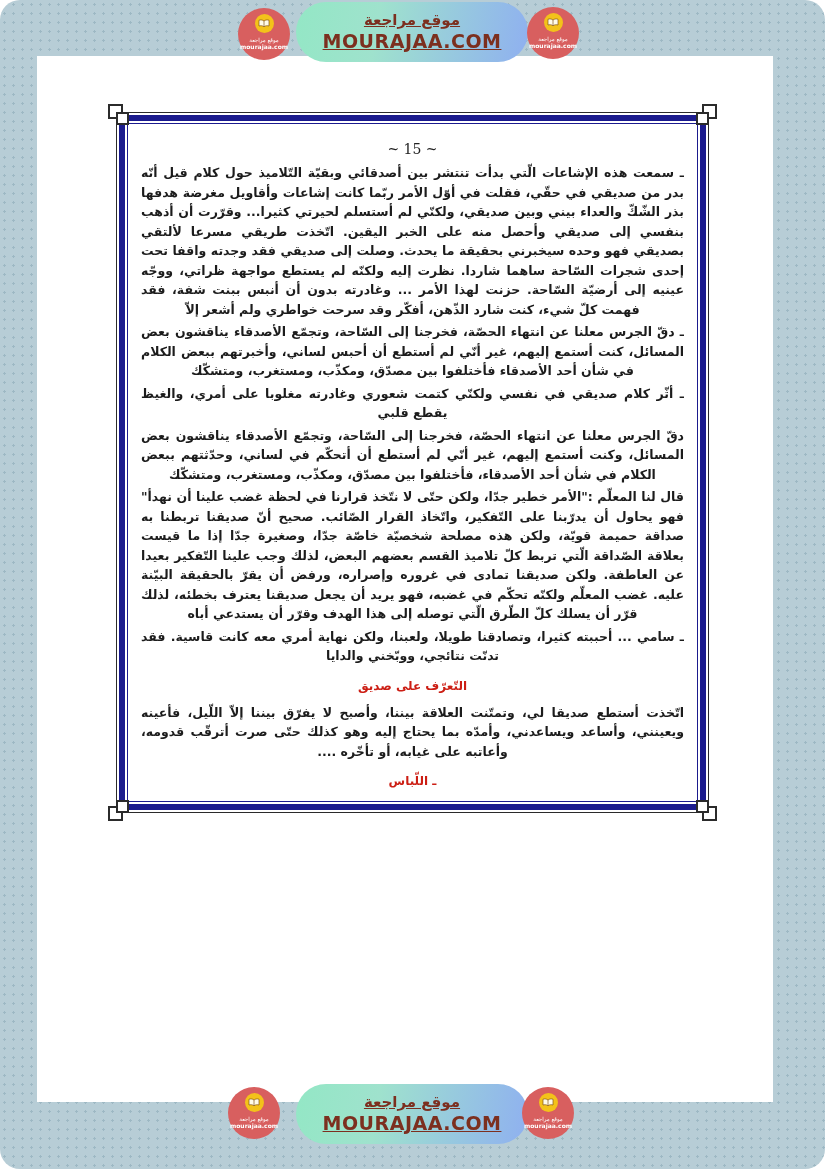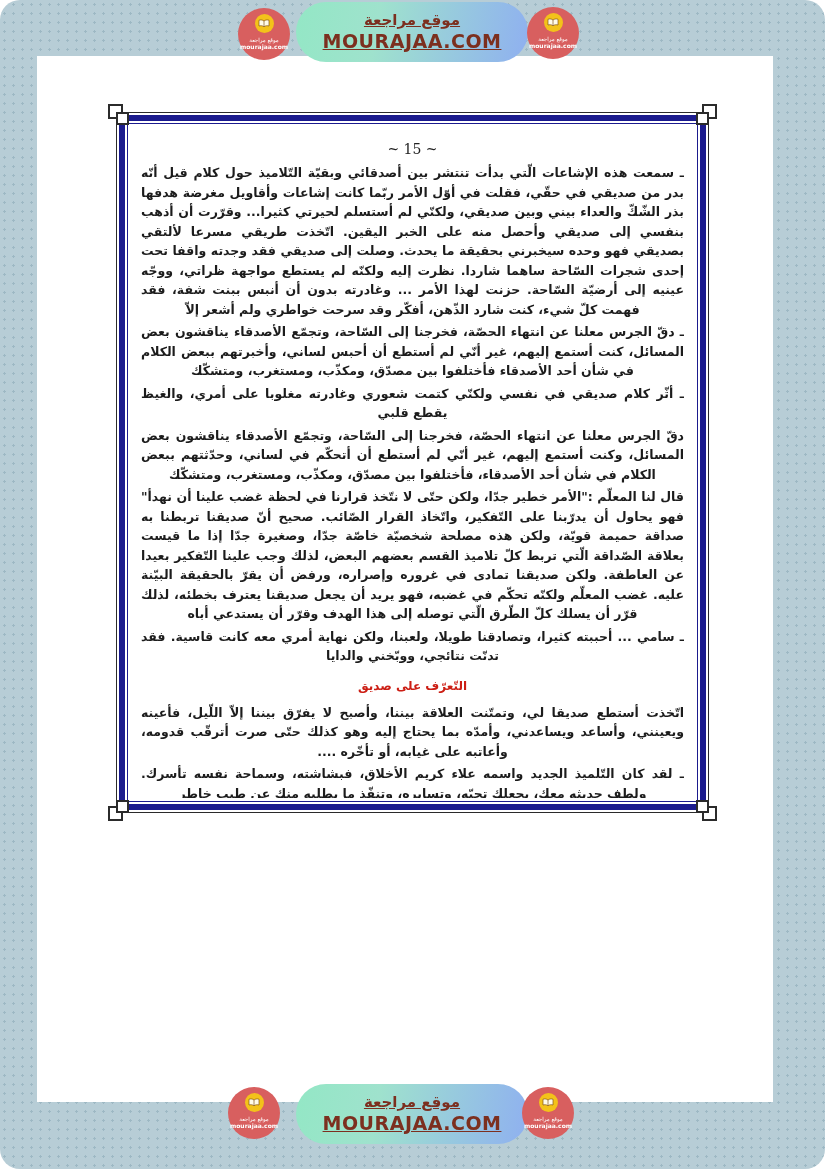--- a/index.html
+++ b/index.html
@@ -138,21 +138,20 @@
       <div class="page-number">~ 15 ~</div>
 
       <p class="para">ـ سمعت هذه الإشاعات الّتي بدأت تنتشر بين أصدقائي وبقيّة التّلاميذ حول كلام قيل أنّه بدر من صديقي في حقّي، فقلت في أوّل الأمر ربّما كانت إشاعات وأقاويل مغرضة هدفها بذر الشّكّ والعداء بيني وبين صديقي، ولكنّي لم أستسلم لحيرتي كثيرا... وقرّرت أن أذهب بنفسي إلى صديقي وأحصل منه على الخبر اليقين. اتّخذت طريقي مسرعا لألتقي بصديقي فهو وحده سيخبرني بحقيقة ما يحدث. وصلت إلى صديقي فقد وجدته واقفا تحت إحدى شجرات السّاحة ساهما شاردا. نظرت إليه ولكنّه لم يستطع مواجهة ظراتي، ووجّه عينيه إلى أرضيّة السّاحة. حزنت لهذا الأمر ... وغادرته بدون أن أنبس ببنت شفة، فقد فهمت كلّ شيء، كنت شارد الذّهن، أفكّر وقد سرحت خواطري ولم أشعر إلاّ</p>
       <p class="para">ـ دقّ الجرس معلنا عن انتهاء الحصّة، فخرجنا إلى السّاحة، وتجمّع الأصدقاء يناقشون بعض المسائل، كنت أستمع إليهم، غير أنّي لم أستطع أن أحبس لساني، وأخبرتهم ببعض الكلام في شأن أحد الأصدقاء فأختلفوا بين مصدّق، ومكذّب، ومستغرب، ومتشكّك</p>
       <p class="para">ـ أثّر كلام صديقي في نفسي ولكنّي كتمت شعوري وغادرته مغلوبا على أمري، والغيظ يقطع قلبي</p>
       <p class="para">دقّ الجرس معلنا عن انتهاء الحصّة، فخرجنا إلى السّاحة، وتجمّع الأصدقاء يناقشون بعض المسائل، وكنت أستمع إليهم، غير أنّي لم أستطع أن أتحكّم في لساني، وحدّثتهم ببعض الكلام في شأن أحد الأصدقاء، فأختلفوا بين مصدّق، ومكذّب، ومستغرب، ومتشكّك</p>
       <p class="para">قال لنا المعلّم :"الأمر خطير جدّا، ولكن حتّى لا نتّخذ قرارنا في لحظة غضب علينا أن نهدأ" فهو يحاول أن يدرّبنا على التّفكير، واتّخاذ القرار الصّائب. صحيح أنّ صديقنا تربطنا به صداقة حميمة قويّة، ولكن هذه مصلحة شخصيّة خاصّة جدّا، وصغيرة جدّا إذا ما قيست بعلاقة الصّداقة الّتي تربط كلّ تلاميذ القسم بعضهم البعض، لذلك وجب علينا التّفكير بعيدا عن العاطفة. ولكن صديقنا تمادى في غروره وإصراره، ورفض أن يقرّ بالحقيقة البيّنة عليه. غضب المعلّم ولكنّه تحكّم في غضبه، فهو يريد أن يجعل صديقنا يعترف بخطئه، لذلك قرّر أن يسلك كلّ الطّرق الّتي توصله إلى هذا الهدف وقرّر أن يستدعي أباه</p>
       <p class="para">ـ سامي ... أحببته كثيرا، وتصادقنا طويلا، ولعبنا، ولكن نهاية أمري معه كانت قاسية. فقد تدنّت نتائجي، ووبّخني والدايا</p>
       <h3 class="heading">التّعرّف على صديق</h3>
       <p class="para">اتّخذت أستطع صديقا لي، وتمتّنت العلاقة بيننا، وأصبح لا يفرّق بيننا إلاّ اللّيل، فأعينه ويعينني، وأساعد ويساعدني، وأمدّه بما يحتاج إليه وهو كذلك حتّى صرت أترقّب قدومه، وأعاتبه على غيابه، أو تأخّره ....</p>
-      <p class="para">ـ لقد كان التّلميذ الجديد واسمه علاء كريم الأخلاق، فبشاشته، وسماحة نفسه تأسرك. ولطف حديثه معك، يجعلك تحبّه، وتسايره، وتنفّذ ما يطلبه منك عن طيب خاطر</p>
       <h3 class="heading">ـ اللّباس</h3>
     </div>
   </div>
 
   <div class="banner-pill bottom">
     <span class="pill-ar">موقع مراجعة</span>
     <span class="pill-domain">MOURAJAA.COM</span>
   </div>
 
   <div class="badge bl">

